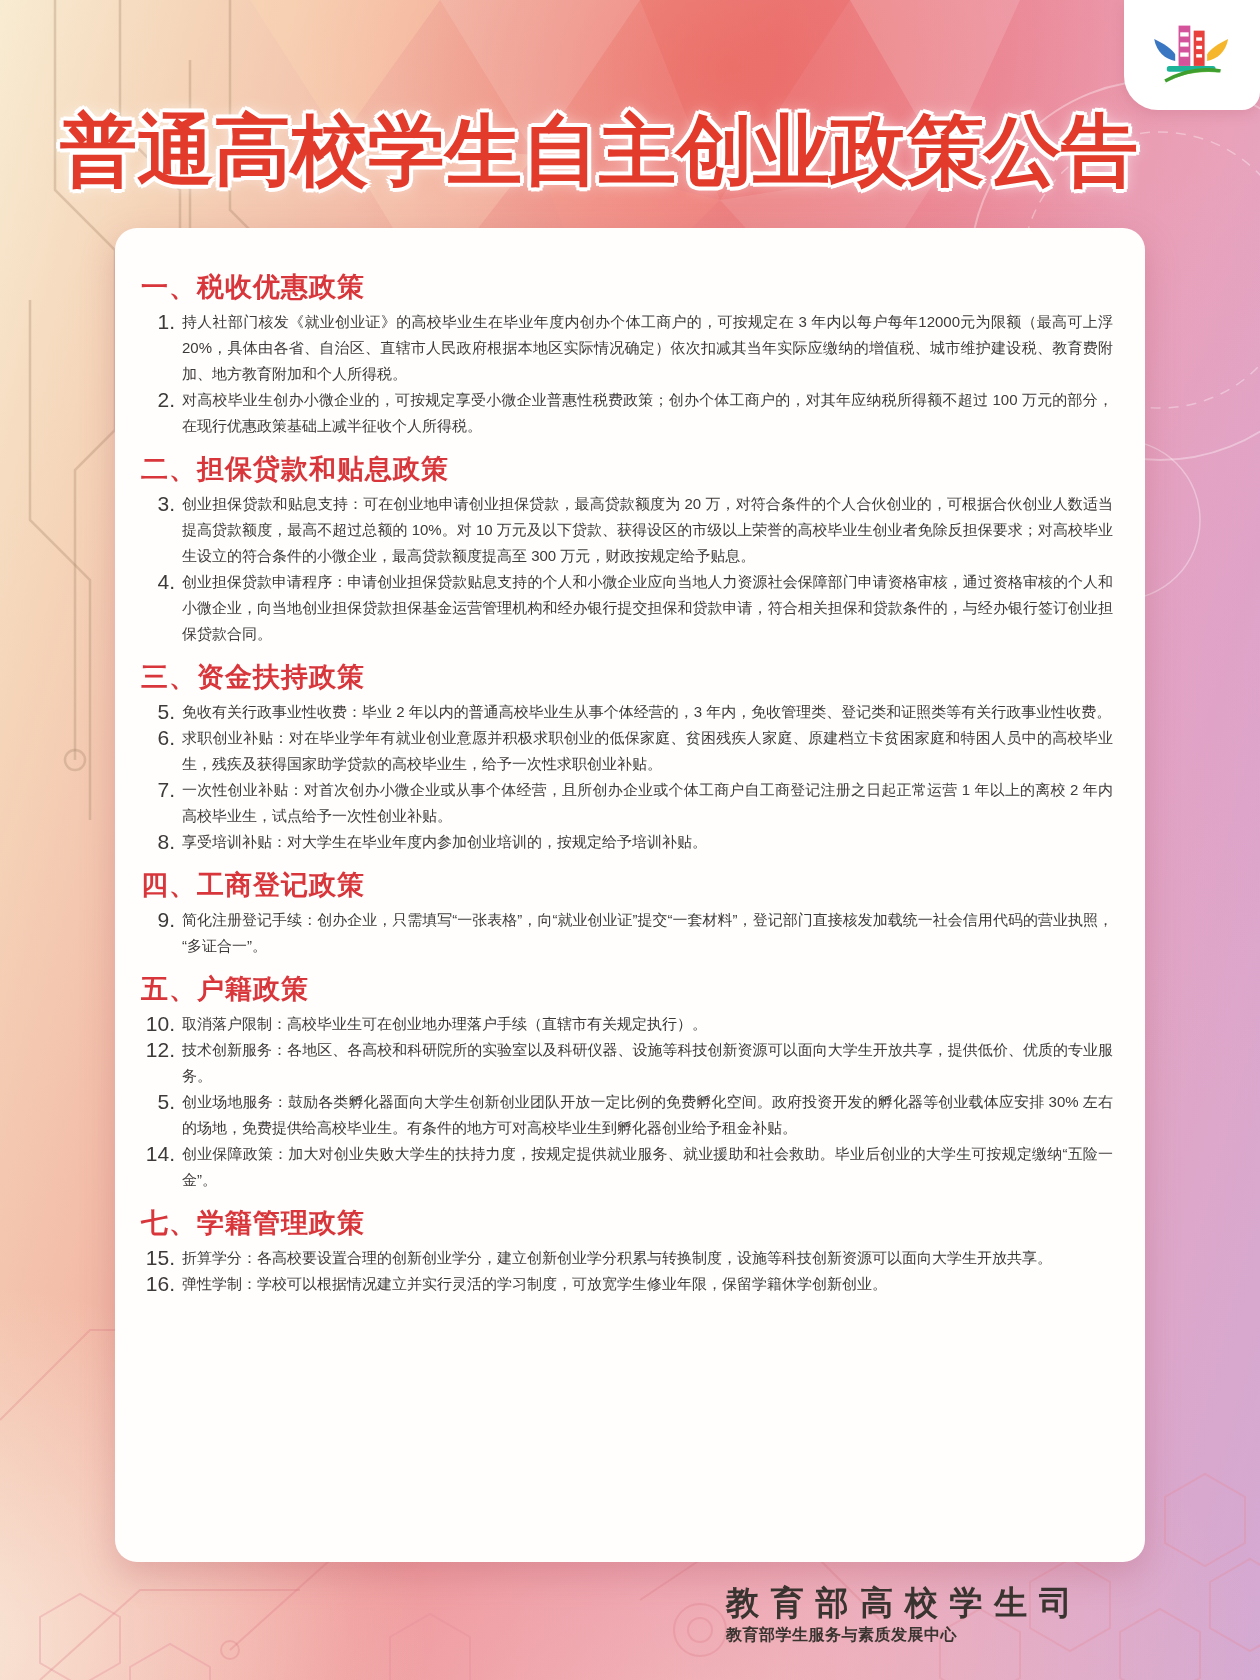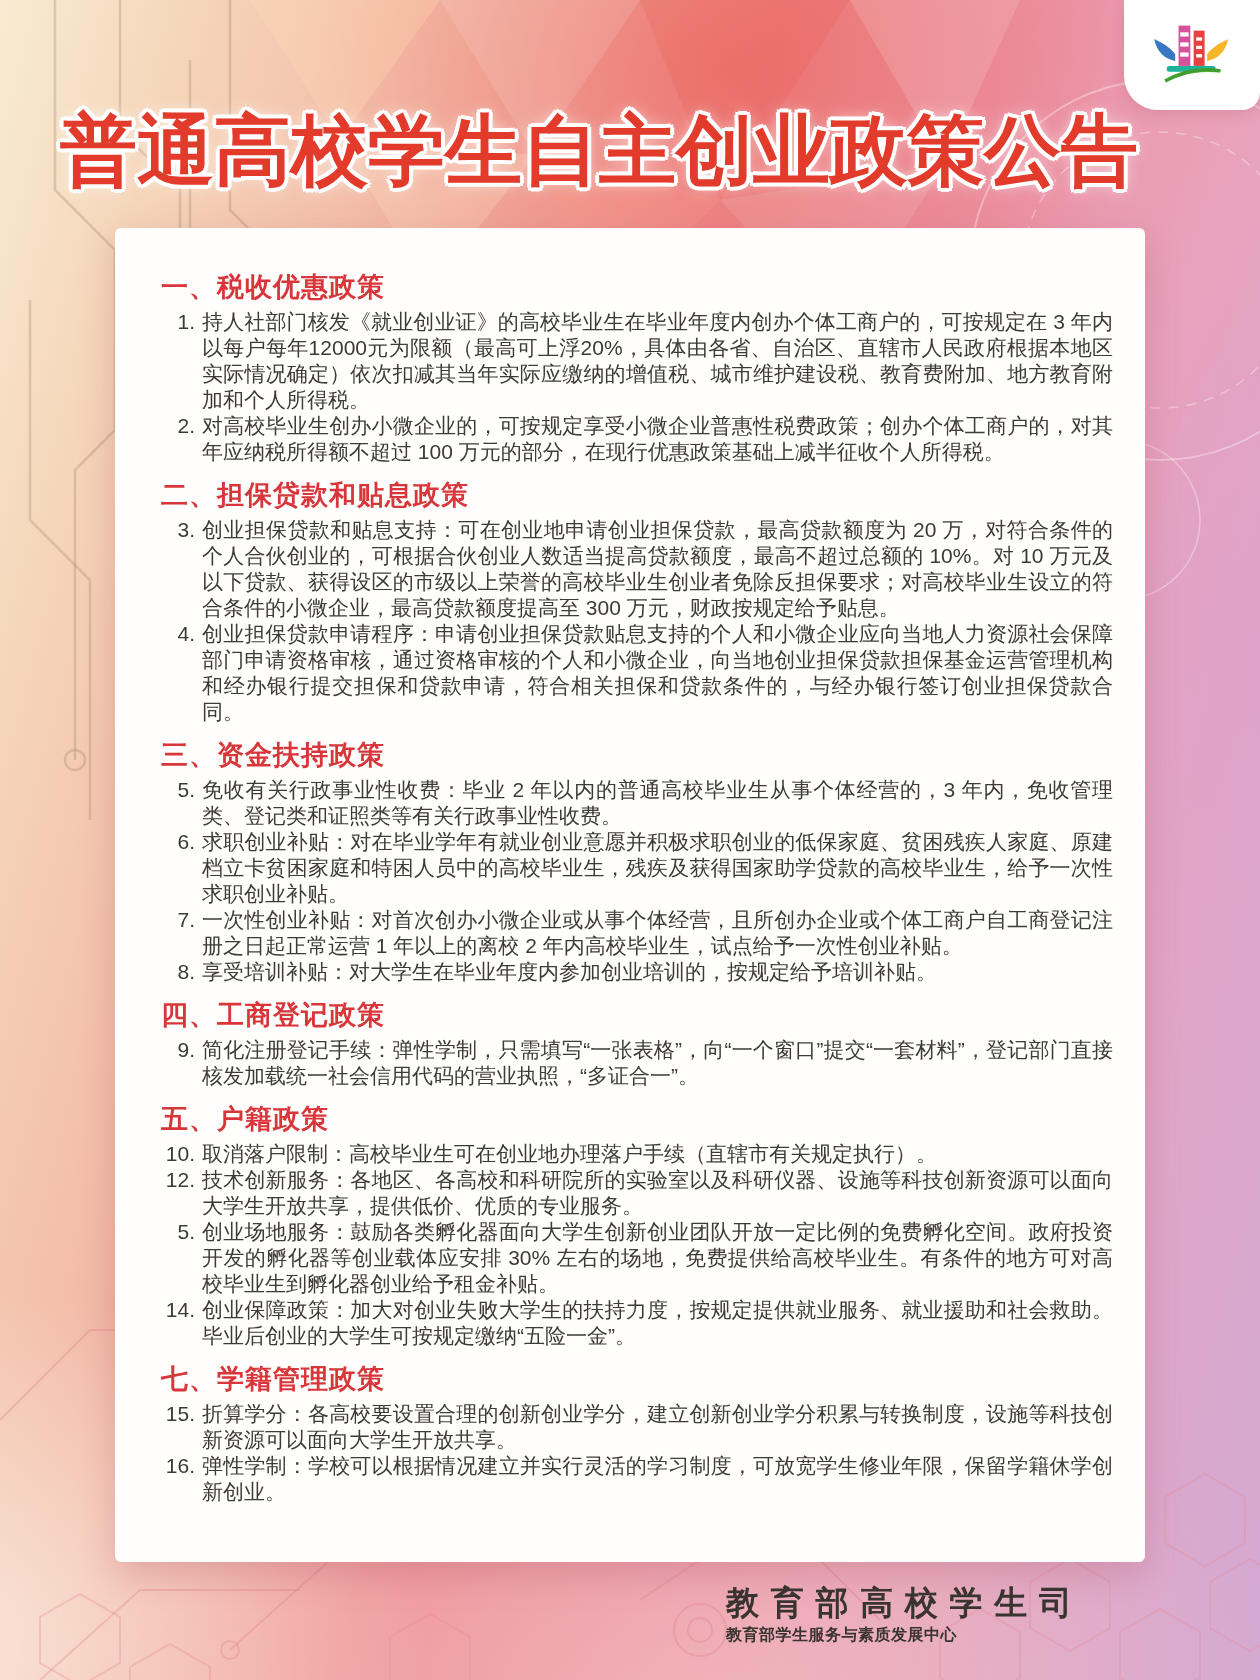--- a/index.html
+++ b/index.html
@@ -32,39 +32,39 @@
     color:#e23a2b;
     text-shadow:
       -3px -3px 0 #fff,3px -3px 0 #fff,-3px 3px 0 #fff,3px 3px 0 #fff,
       0 -4px 0 #fff,0 4px 0 #fff,-4px 0 0 #fff,4px 0 0 #fff,
       0 0 16px rgba(255,255,255,0.85);
     font-family: Liberation Serif, serif;
   }
   
   .card{
     position:absolute;left:115px;top:228px;width:1030px;height:1334px;
-    background:#fffefd;border-radius:6px;
+    background:#fffefd;border-radius:22px;
     box-shadow:0 12px 34px rgba(170,80,95,0.28);
     box-sizing:border-box;
-    padding:44px 32px 20px 42px;
+    padding:44px 32px 20px 22px;
     overflow:hidden;
   }
   .sec-heading{
     margin:15px 0 7px 4px;
     font-size:27px;line-height:30px;font-weight:bold;
     color:#d8363a;letter-spacing:1px;
   }
   .sec-heading:first-child{margin-top:0;}
   .item{display:flex;align-items:flex-start;}
   .item-num{
     flex:0 0 38px;text-align:right;padding-right:7px;
     font-size:21px;line-height:26px;color:#3e3a39;font-weight:500;
   }
   .item-text{
-    flex:1;font-size:21px;line-height:26px;color:#3e3a39;
+    flex:1;font-size:15px;line-height:26px;color:#3e3a39;
     text-align:justify;font-weight:500;
   }
   
   .footer{
     position:absolute;right:188px;top:1586px;width:346px;
     color:#39342f;font-weight:bold;
   }
   .footer .f1{
     font-size:33px;line-height:33px;
     text-align:justify;text-align-last:justify;
@@ -185,21 +185,21 @@
           <span class="item-num">7.</span>
           <span class="item-text">一次性创业补贴：对首次创办小微企业或从事个体经营，且所创办企业或个体工商户自工商登记注册之日起正常运营 1 年以上的离校 2 年内高校毕业生，试点给予一次性创业补贴。</span>
         </div>
         <div class="item">
           <span class="item-num">8.</span>
           <span class="item-text">享受培训补贴：对大学生在毕业年度内参加创业培训的，按规定给予培训补贴。</span>
         </div>
         <h2 class="sec-heading">四、工商登记政策</h2>
         <div class="item">
           <span class="item-num">9.</span>
-          <span class="item-text">简化注册登记手续：弹性学制，只需填写“一张表格”，向“一个窗口”提交“一套材料”，登记部门直接核发加载统一社会信用代码的营业执照，“多证合一”。</span>
+          <span class="item-text">简化注册登记手续：创办企业，只需填写“一张表格”，向“就业创业证”提交“一套材料”，登记部门直接核发加载统一社会信用代码的营业执照，“多证合一”。</span>
         </div>
         <h2 class="sec-heading">五、户籍政策</h2>
         <div class="item">
           <span class="item-num">10.</span>
           <span class="item-text">取消落户限制：高校毕业生可在创业地办理落户手续（直辖市有关规定执行）。</span>
         </div>
         <div class="item">
           <span class="item-num">12.</span>
           <span class="item-text">技术创新服务：各地区、各高校和科研院所的实验室以及科研仪器、设施等科技创新资源可以面向大学生开放共享，提供低价、优质的专业服务。</span>
         </div>

